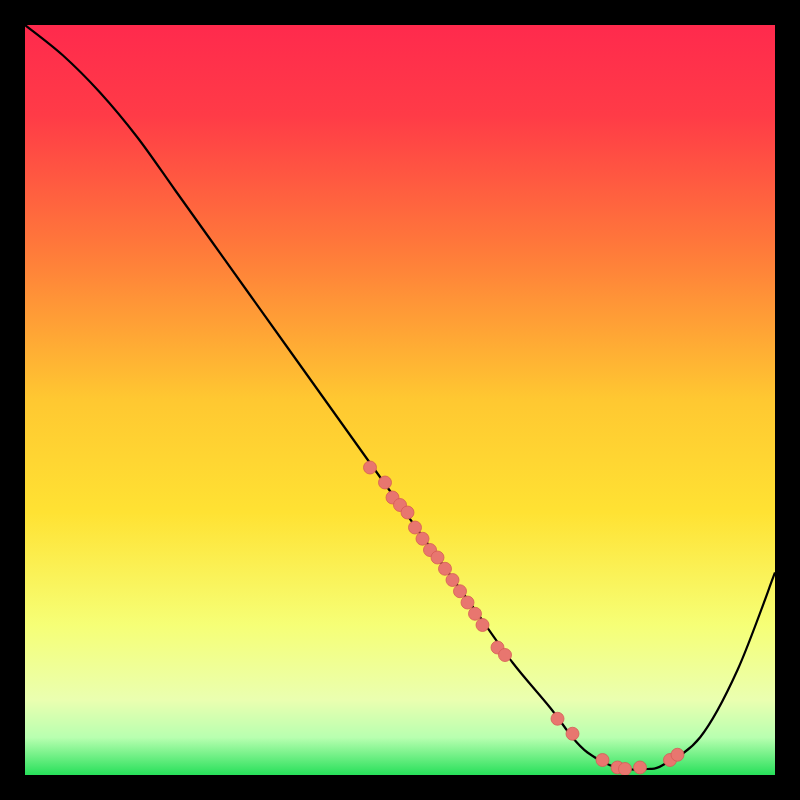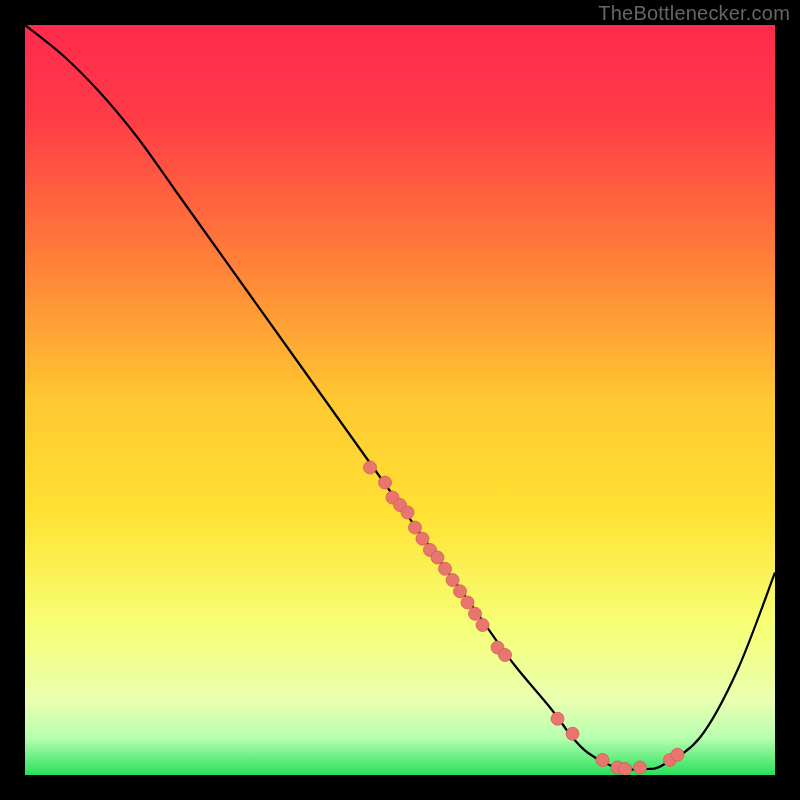--- a/index.html
+++ b/index.html
@@ -33,21 +33,20 @@
     top: 25px;
     width: 750px;
     height: 750px;
   }
   svg { display: block; }
 </style>
 </head>
 <body>
 
 <div class="stage">
-  <div class="attribution">TheBottlenecker.com</div>
 
   <div class="plot">
     <svg id="chart-svg" width="750" height="750" viewBox="0 0 750 750">
       <defs>
         <linearGradient id="bg-grad" x1="0" y1="0" x2="0" y2="1">
             <stop offset="0%" stop-color="#ff2a4d"></stop>
             <stop offset="12%" stop-color="#ff3b47"></stop>
             <stop offset="30%" stop-color="#ff7a3a"></stop>
             <stop offset="50%" stop-color="#ffc831"></stop>
             <stop offset="65%" stop-color="#ffe233"></stop>

